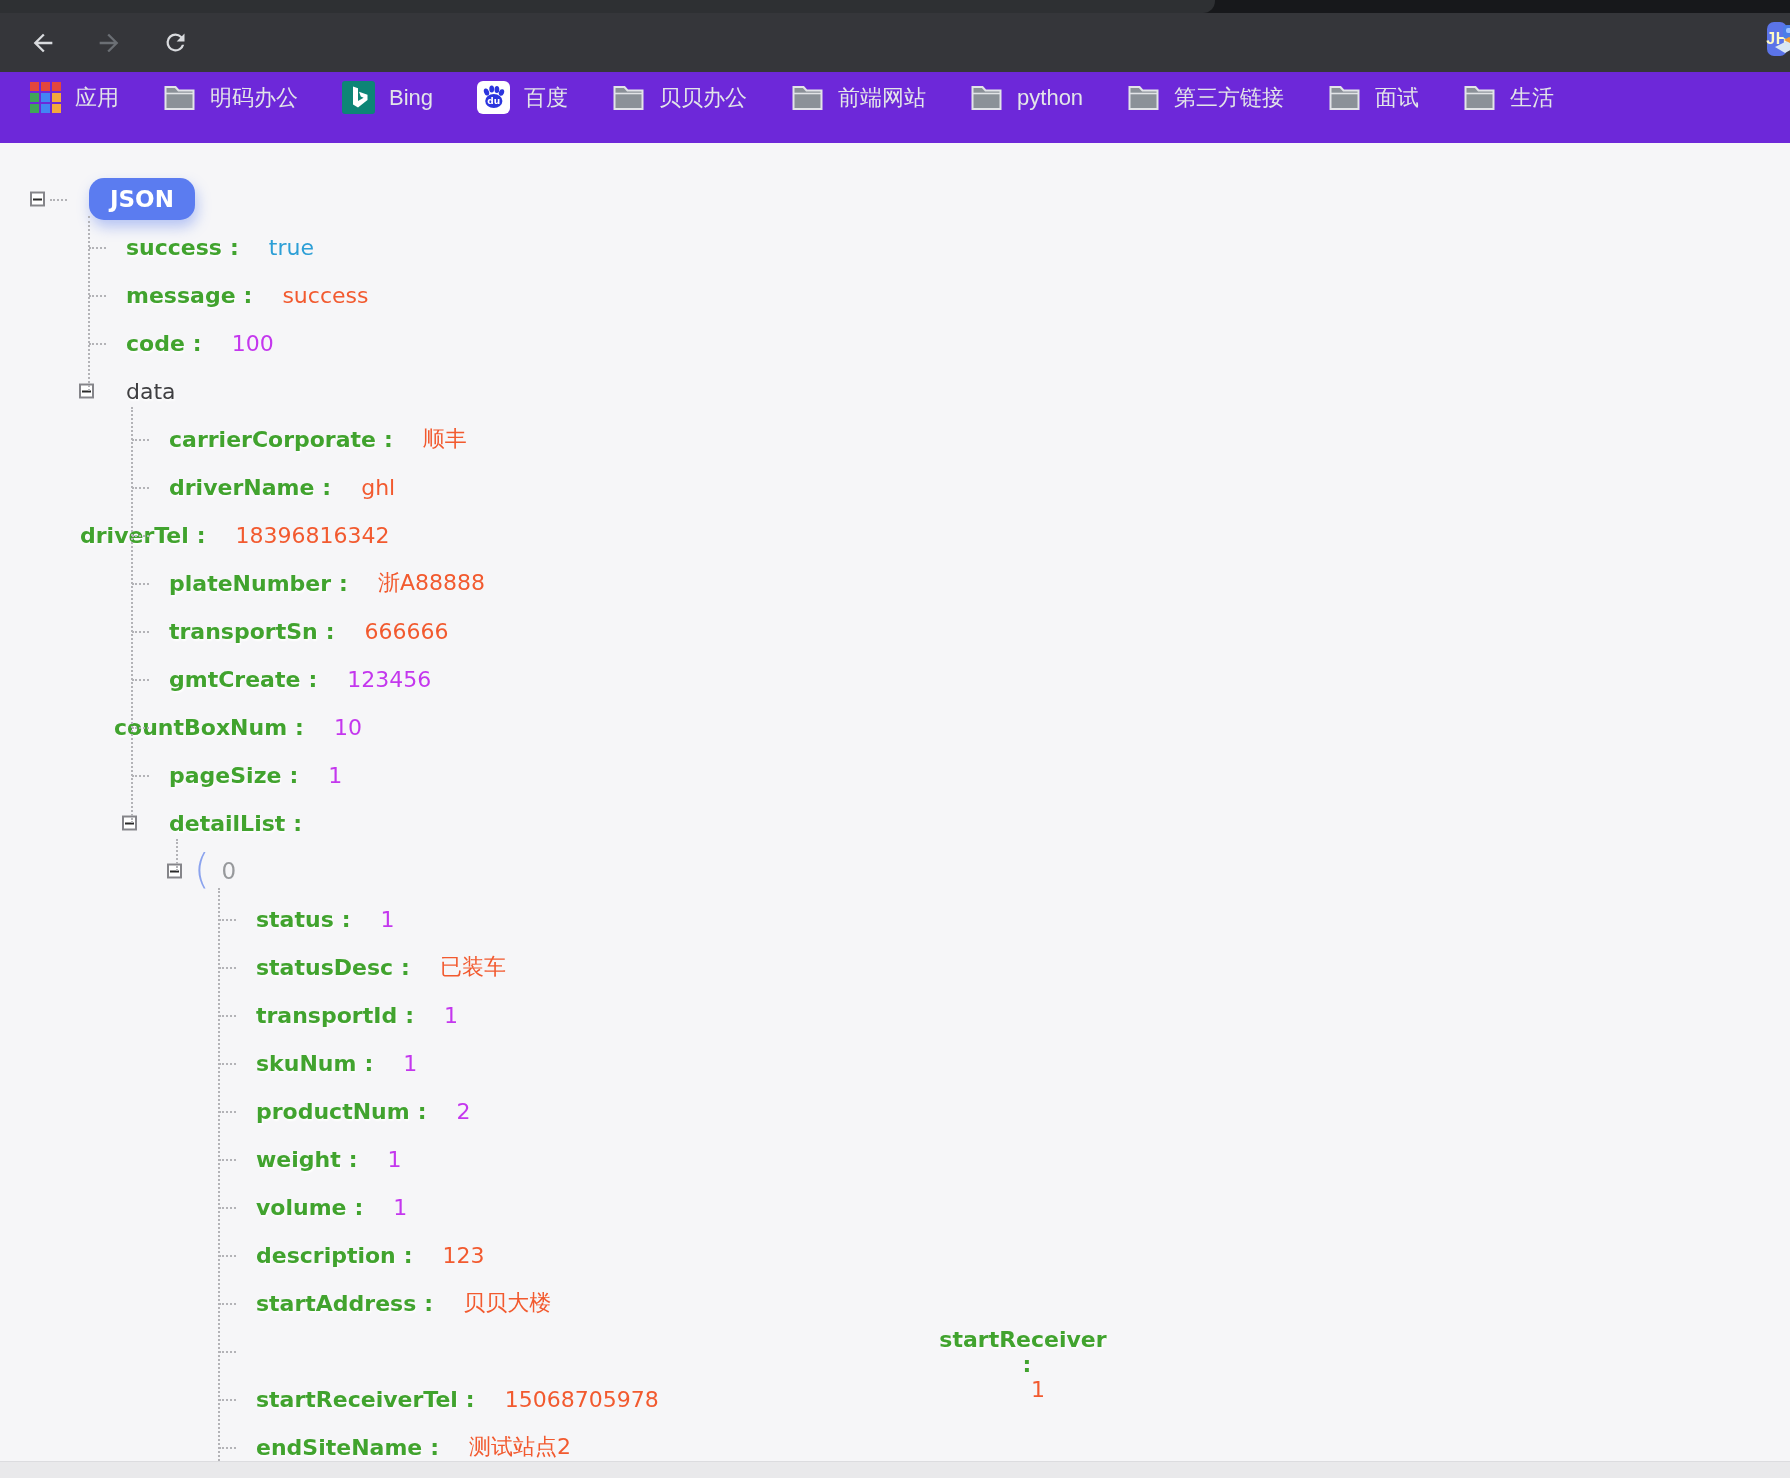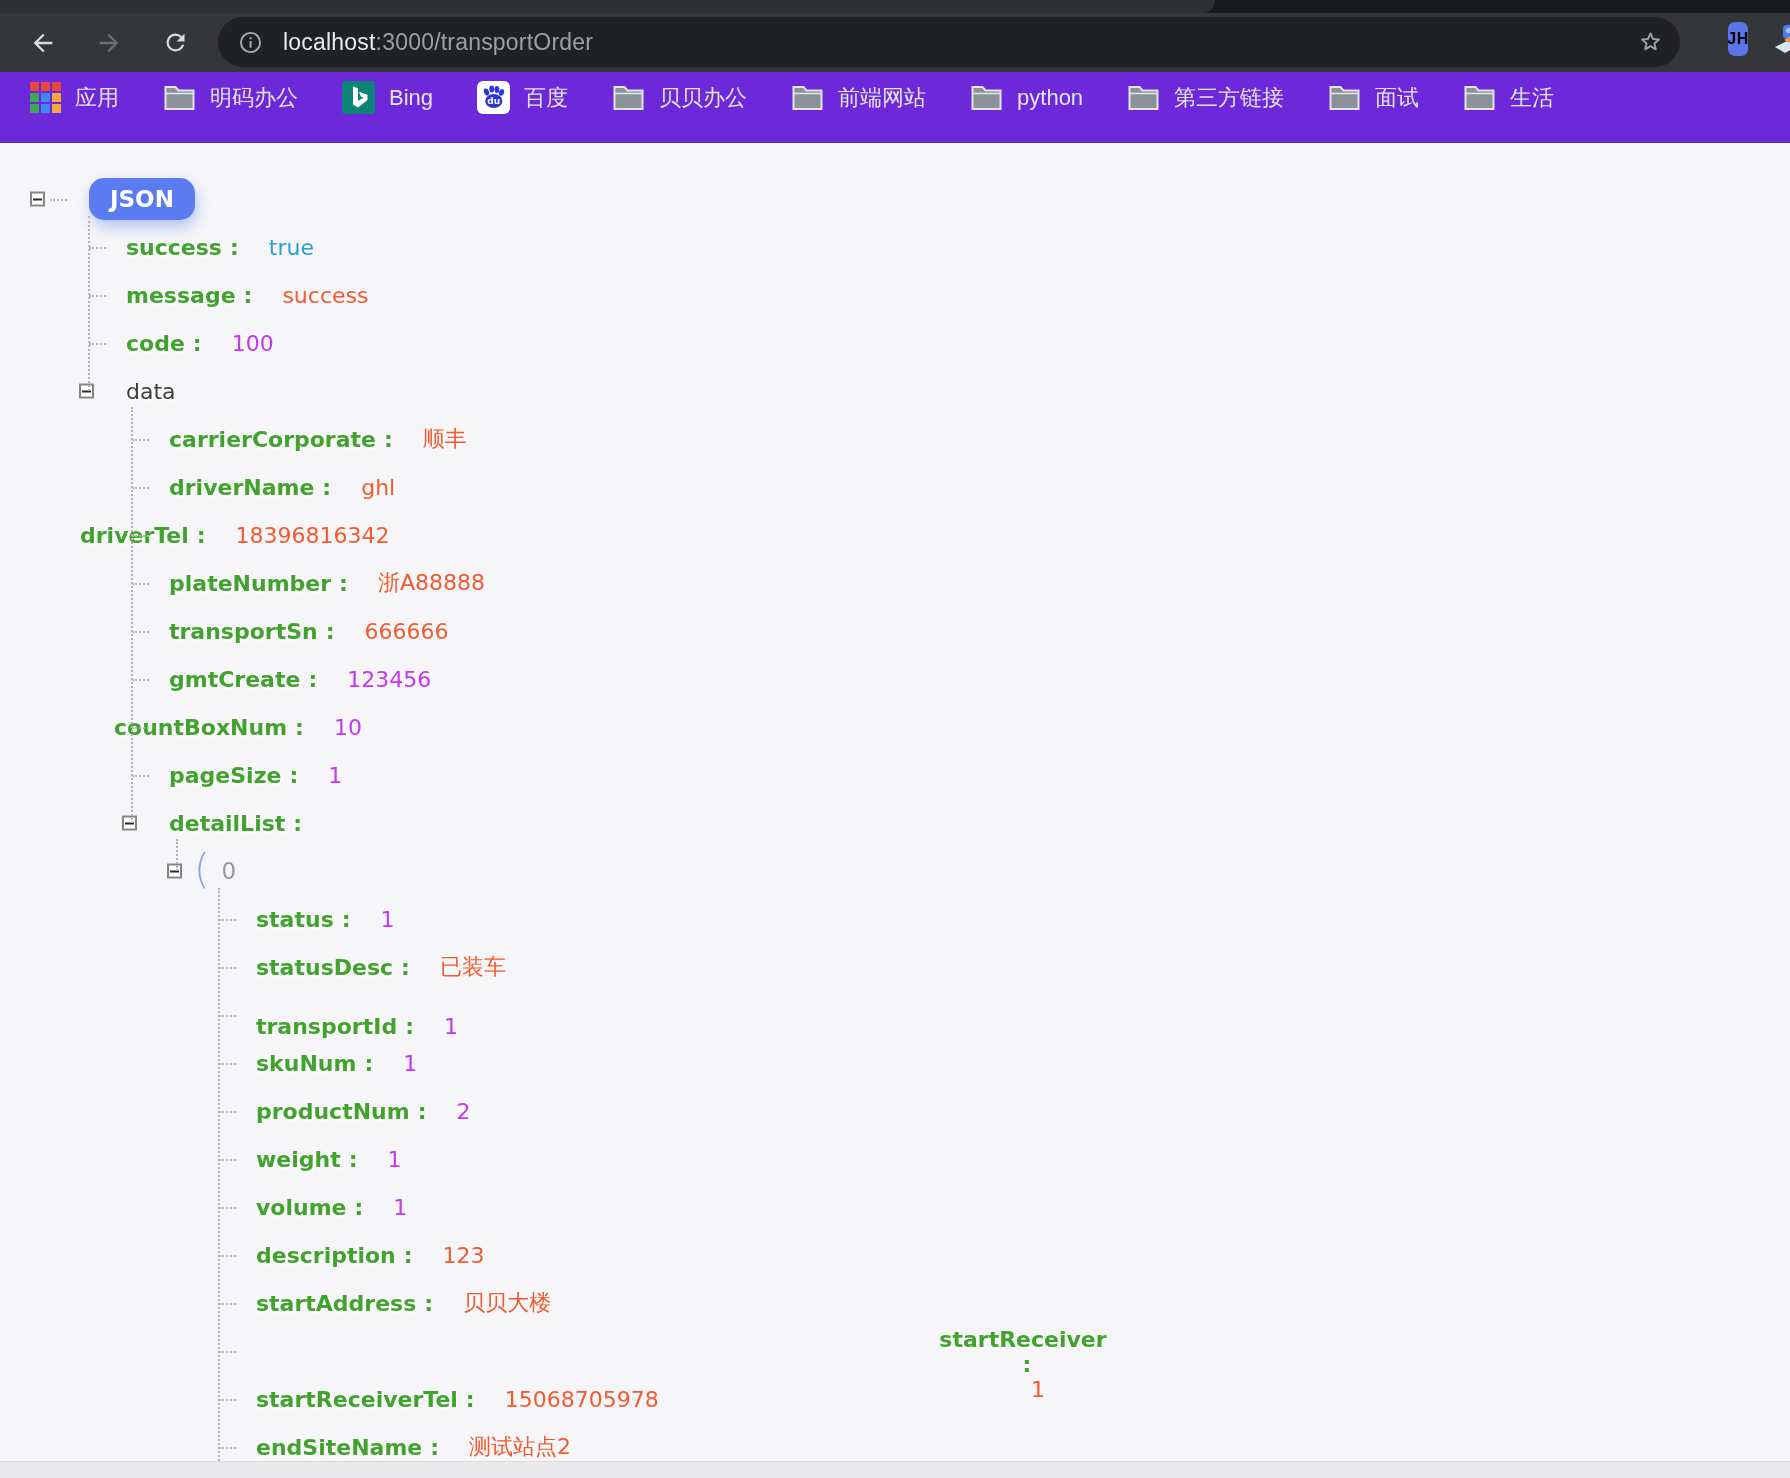--- a/index.html
+++ b/index.html
@@ -14,22 +14,22 @@
   .nav-btn { position:absolute; top:50%; transform:translateY(-50%); width:34px; height:34px;
              display:flex; align-items:center; justify-content:center; border-radius:50%; }
   .nav-back{ left:26px; } .nav-fwd{ left:92px; } .nav-reload{ left:158px; }
   .omnibox { position:absolute; left:218px; top:4px; width:1462px; height:50px;
              background:#202124; border-radius:25px; display:flex; align-items:center; }
   .omni-info { margin-left:20px; display:flex; align-items:center; }
   .url { margin-left:20px; font-size:23px; letter-spacing:.2px; white-space:nowrap; }
   .url .host { color:#e8eaed; }
   .url .rest { color:#9aa0a6; }
   .omni-star { position:absolute; right:16px; top:50%; transform:translateY(-50%); display:flex; }
-  .ext-jh { position:absolute; left:1728px; top:9px; width:20px; height:34px; background:#5b74e8;
-            border-radius:7px; color:#000000; font-weight:bold; font-size:16px;
+  .ext-jh { position:absolute; left:1767px; top:9px; width:20px; height:34px; background:#5b74e8;
+            border-radius:7px; color:#fef9c3; font-weight:bold; font-size:16px;
             display:flex; align-items:center; justify-content:center; letter-spacing:.5px; }
   .ext-partial { position:absolute; left:1769px; top:10px; width:36px; height:36px; }
 
   .bookmarks { height:71px; background:#6d28d9; display:flex; align-items:center;
                padding:0 0 20px 30px; gap:44px; }
   .bm-item { display:flex; align-items:center; gap:14px; font-size:22px; color:#e3e5e8;
              white-space:nowrap; cursor:default; }
   .bm-ico { display:flex; align-items:center; }
 
   
@@ -77,35 +77,20 @@
       <svg width="28" height="28" viewBox="0 0 24 24" fill="#6b6f74">
           <path d="M4 11h12.2l-5.6-5.6L12 4l8 8-8 8-1.4-1.4 5.6-5.6H4z"></path>
         </svg>
     </div>
     <div class="nav-btn nav-reload">
       <svg width="27" height="27" viewBox="0 0 24 24" fill="#d9dbde">
           <path d="M17.65 6.35A7.96 7.96 0 0 0 12 4a8 8 0 1 0 7.74 10h-2.08A6 6 0 1 1 12 6c1.66 0 3.15.68 4.24 1.76L13 11h7V4l-2.35 2.35z"></path>
         </svg>
     </div>
 
-    <div class="omnibox">
-      <span class="omni-info">
-        <svg width="25" height="25" viewBox="0 0 24 24">
-            <circle cx="12" cy="12" r="9.2" fill="none" stroke="#a7abb0" stroke-width="1.8"></circle>
-            <rect x="11.1" y="10.6" width="1.9" height="6.3" fill="#a7abb0"></rect>
-            <rect x="11.1" y="6.9" width="1.9" height="2" fill="#a7abb0"></rect>
-          </svg>
-      </span>
-      <span class="url"><span class="host">localhost</span><span class="rest">:3000/transportOrder</span></span>
-      <span class="omni-star">
-        <svg width="27" height="27" viewBox="0 0 24 24" fill="none" stroke="#9aa0a6" stroke-width="1.7" stroke-linejoin="round">
-            <path d="M12 4.4l2.2 4.9 5.3.5-4 3.5 1.2 5.2L12 15.7l-4.7 2.8 1.2-5.2-4-3.5 5.3-.5z"></path>
-          </svg>
-      </span>
-    </div>
 
     <div class="ext-jh">JH</div>
     <div class="ext-partial">
       <svg width="36" height="36" viewBox="0 0 36 36">
           <rect x="14" y="2" width="16" height="14" rx="4" fill="#4a7de8"></rect>
           <rect x="17" y="5" width="7" height="5" rx="2" fill="#9fc3ff"></rect>
           <path d="M6 24l16-8 10 5-16 9z" fill="#d9e6f2"></path>
           <path d="M20 14l8 4-5 3-8-4z" fill="#f29a2e"></path>
           <path d="M23 15l4 2-2 6-4-2z" fill="#e06a1f"></path>
         </svg>
@@ -309,21 +294,21 @@
           <span class="tkey">status</span>
           <span class="tcolon">:</span>
           <span class="tval number">1</span>
         </div>
         <div class="trow" style="top: 800px; padding-left: 256px;">
           <span class="tstub" style="left: 219px;"></span>
           <span class="tkey">statusDesc</span>
           <span class="tcolon">:</span>
           <span class="tval string">已装车</span>
         </div>
-        <div class="trow" style="top: 848px; padding-left: 256px; align-items: flex-end;">
+        <div class="trow" style="top: 848px; padding-left: 256px;">
           <span class="tstub" style="left: 219px;"></span>
           <span class="tkey">transportId</span>
           <span class="tcolon">:</span>
           <span class="tval number">1</span>
         </div>
         <div class="trow" style="top: 896px; padding-left: 256px;">
           <span class="tstub" style="left: 219px;"></span>
           <span class="tkey">skuNum</span>
           <span class="tcolon">:</span>
           <span class="tval number">1</span>

